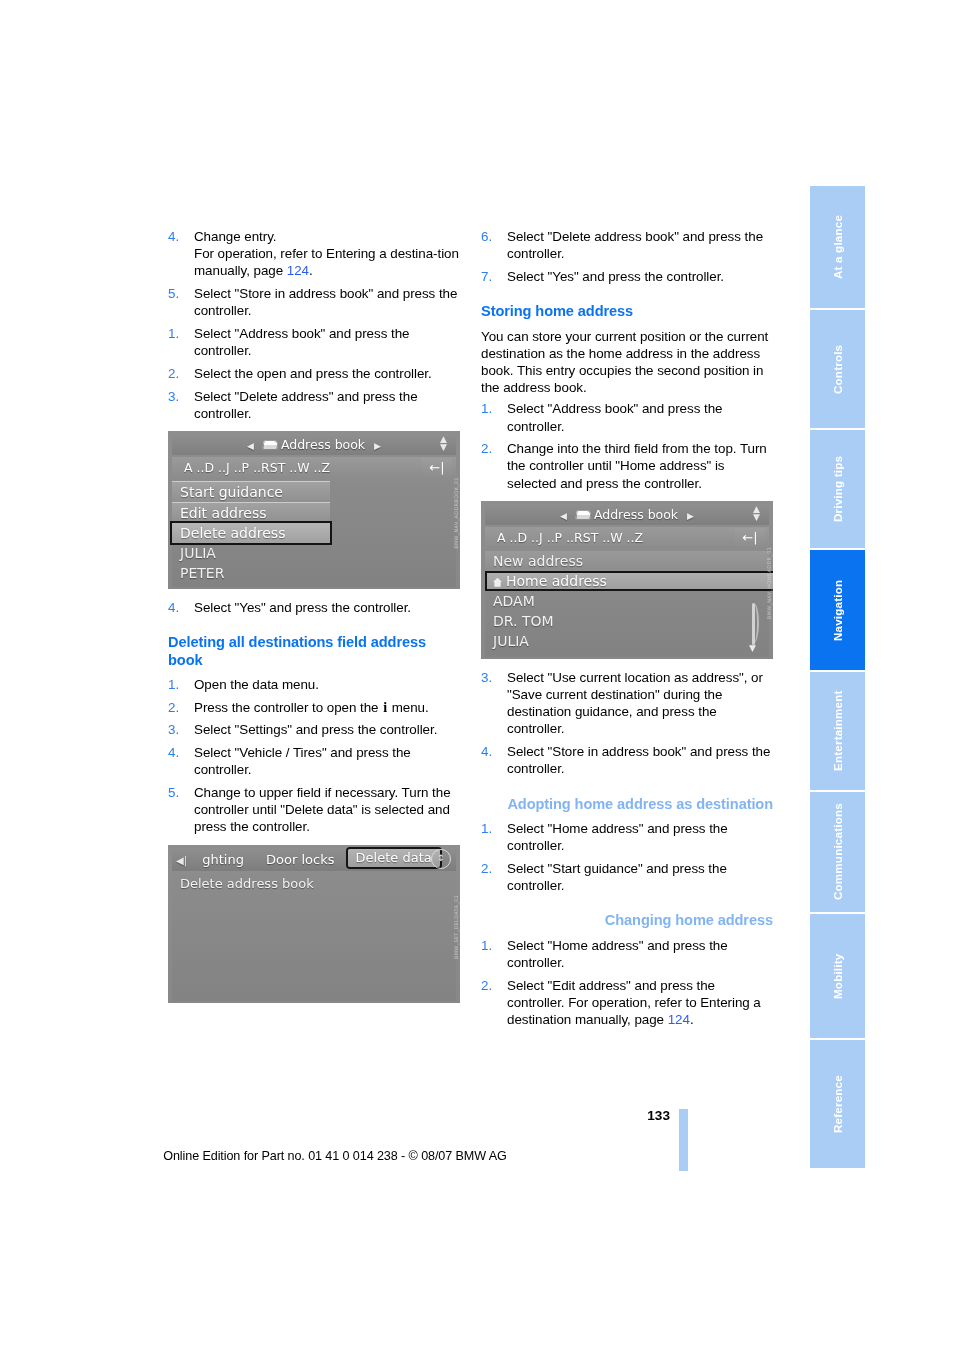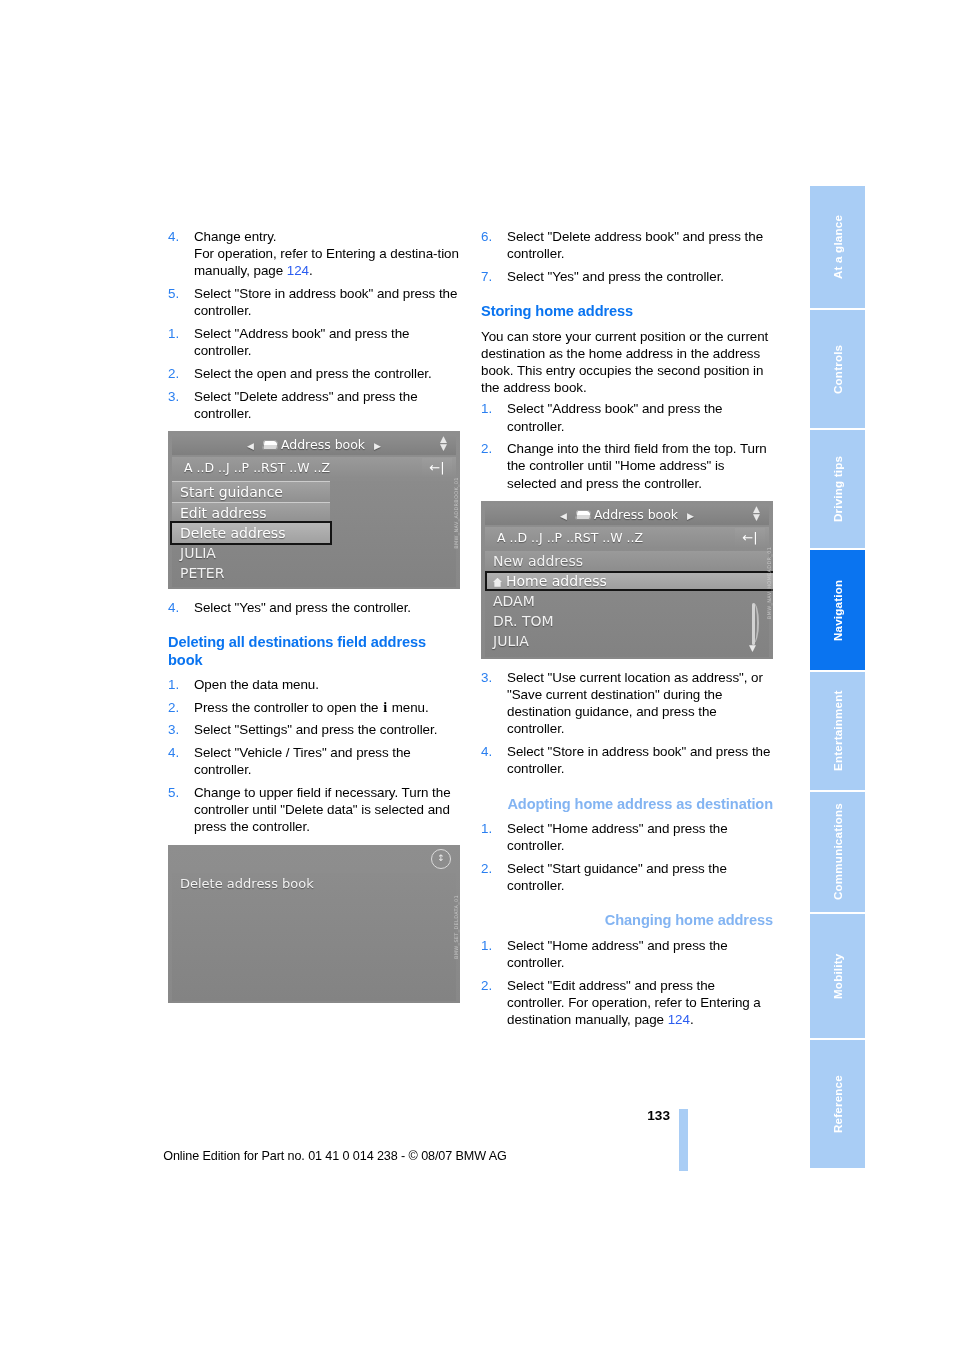--- a/index.html
+++ b/index.html
@@ -443,20 +443,26 @@
       </li>
       <li>
         <span class="num">5.</span>
         <span>Change to upper field if necessary. Turn the controller until "Delete data" is selected and press the controller.</span>
       </li>
     </ol>
 
     <div class="shot">
       <div class="bezel"></div>
 
+      <div class="shot-tabbar">
+        <span class="leftarrow">◀|</span>
+        <span class="lbl">ghting</span>
+        <span class="lbl">Door locks</span>
+        <span class="boxed">Delete data</span>
+      </div>
       <div class="circ-icon">↕</div>
 
       <div class="shot-body">
         <div class="row">Delete address book</div>
       </div>
       <div class="figid">BMW_SET_DELDATA_01</div>
     </div>
 
   </div>
 

